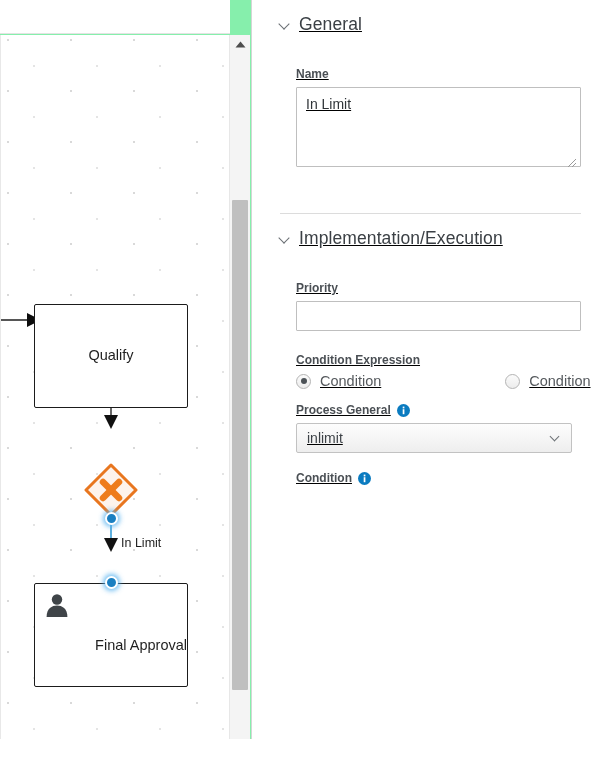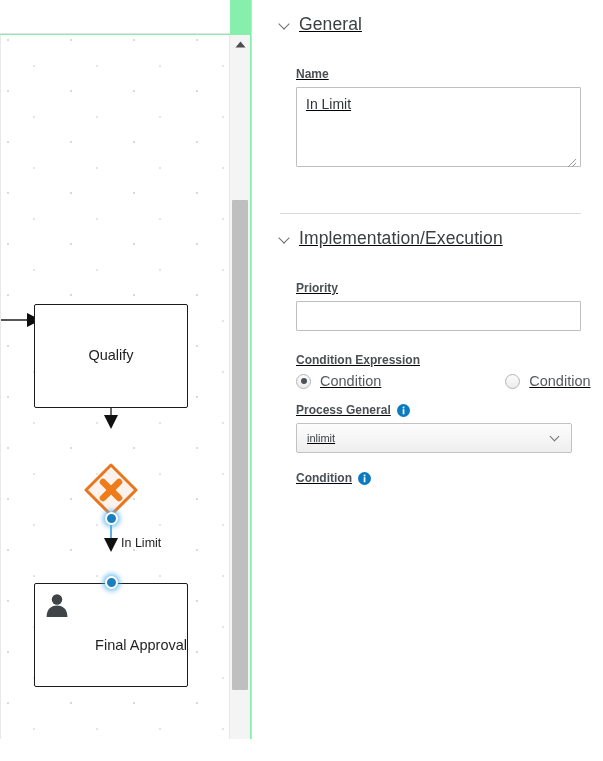--- a/index.html
+++ b/index.html
@@ -302,21 +302,21 @@
     border: 1px solid #c2c2c2;
     background: linear-gradient(#fdfdfd, #eeeeee);
     box-sizing: border-box;
     display: flex;
     align-items: center;
     padding: 0 10px;
     border-radius: 2px;
     cursor: pointer;
   }
   .select-value {
-    font-size: 11px;
+    font-size: 14px;
     color: #3d4247;
     flex: 1 1 auto;
     overflow: hidden;
     white-space: nowrap;
     text-overflow: ellipsis;
   }
   .select-caret {
     width: 10px; height: 10px;
     position: relative;
     flex: 0 0 10px;

